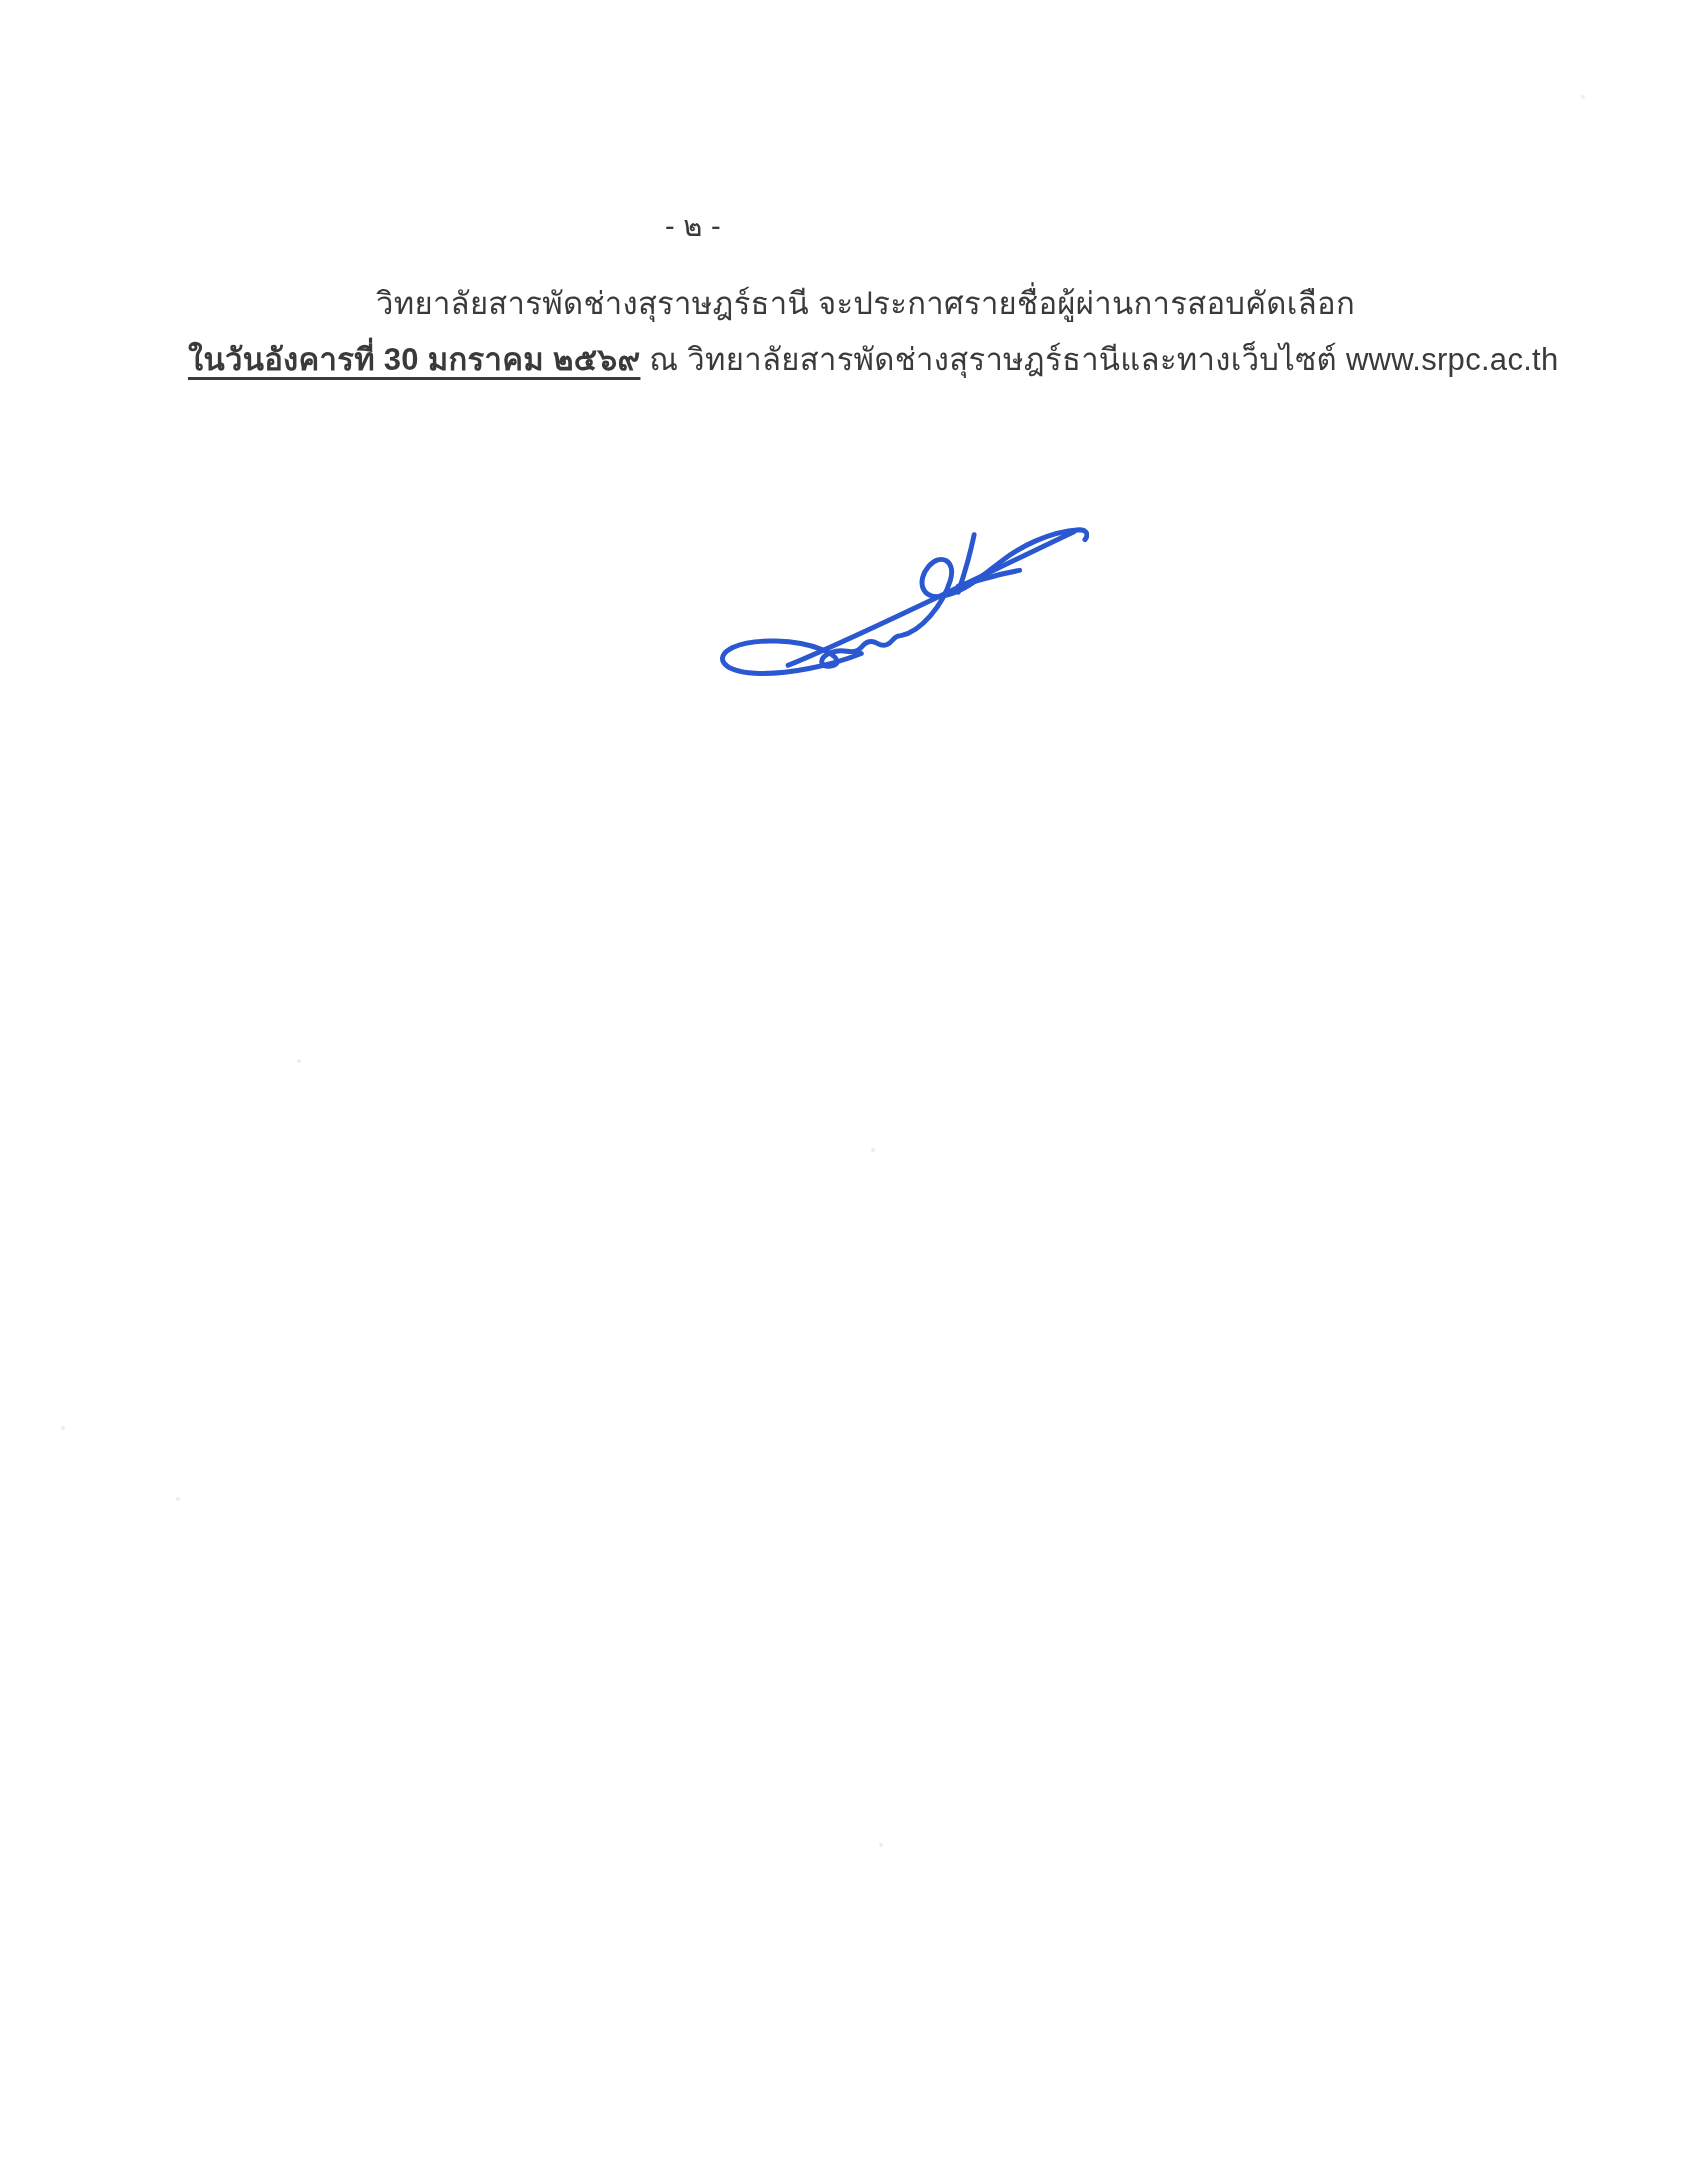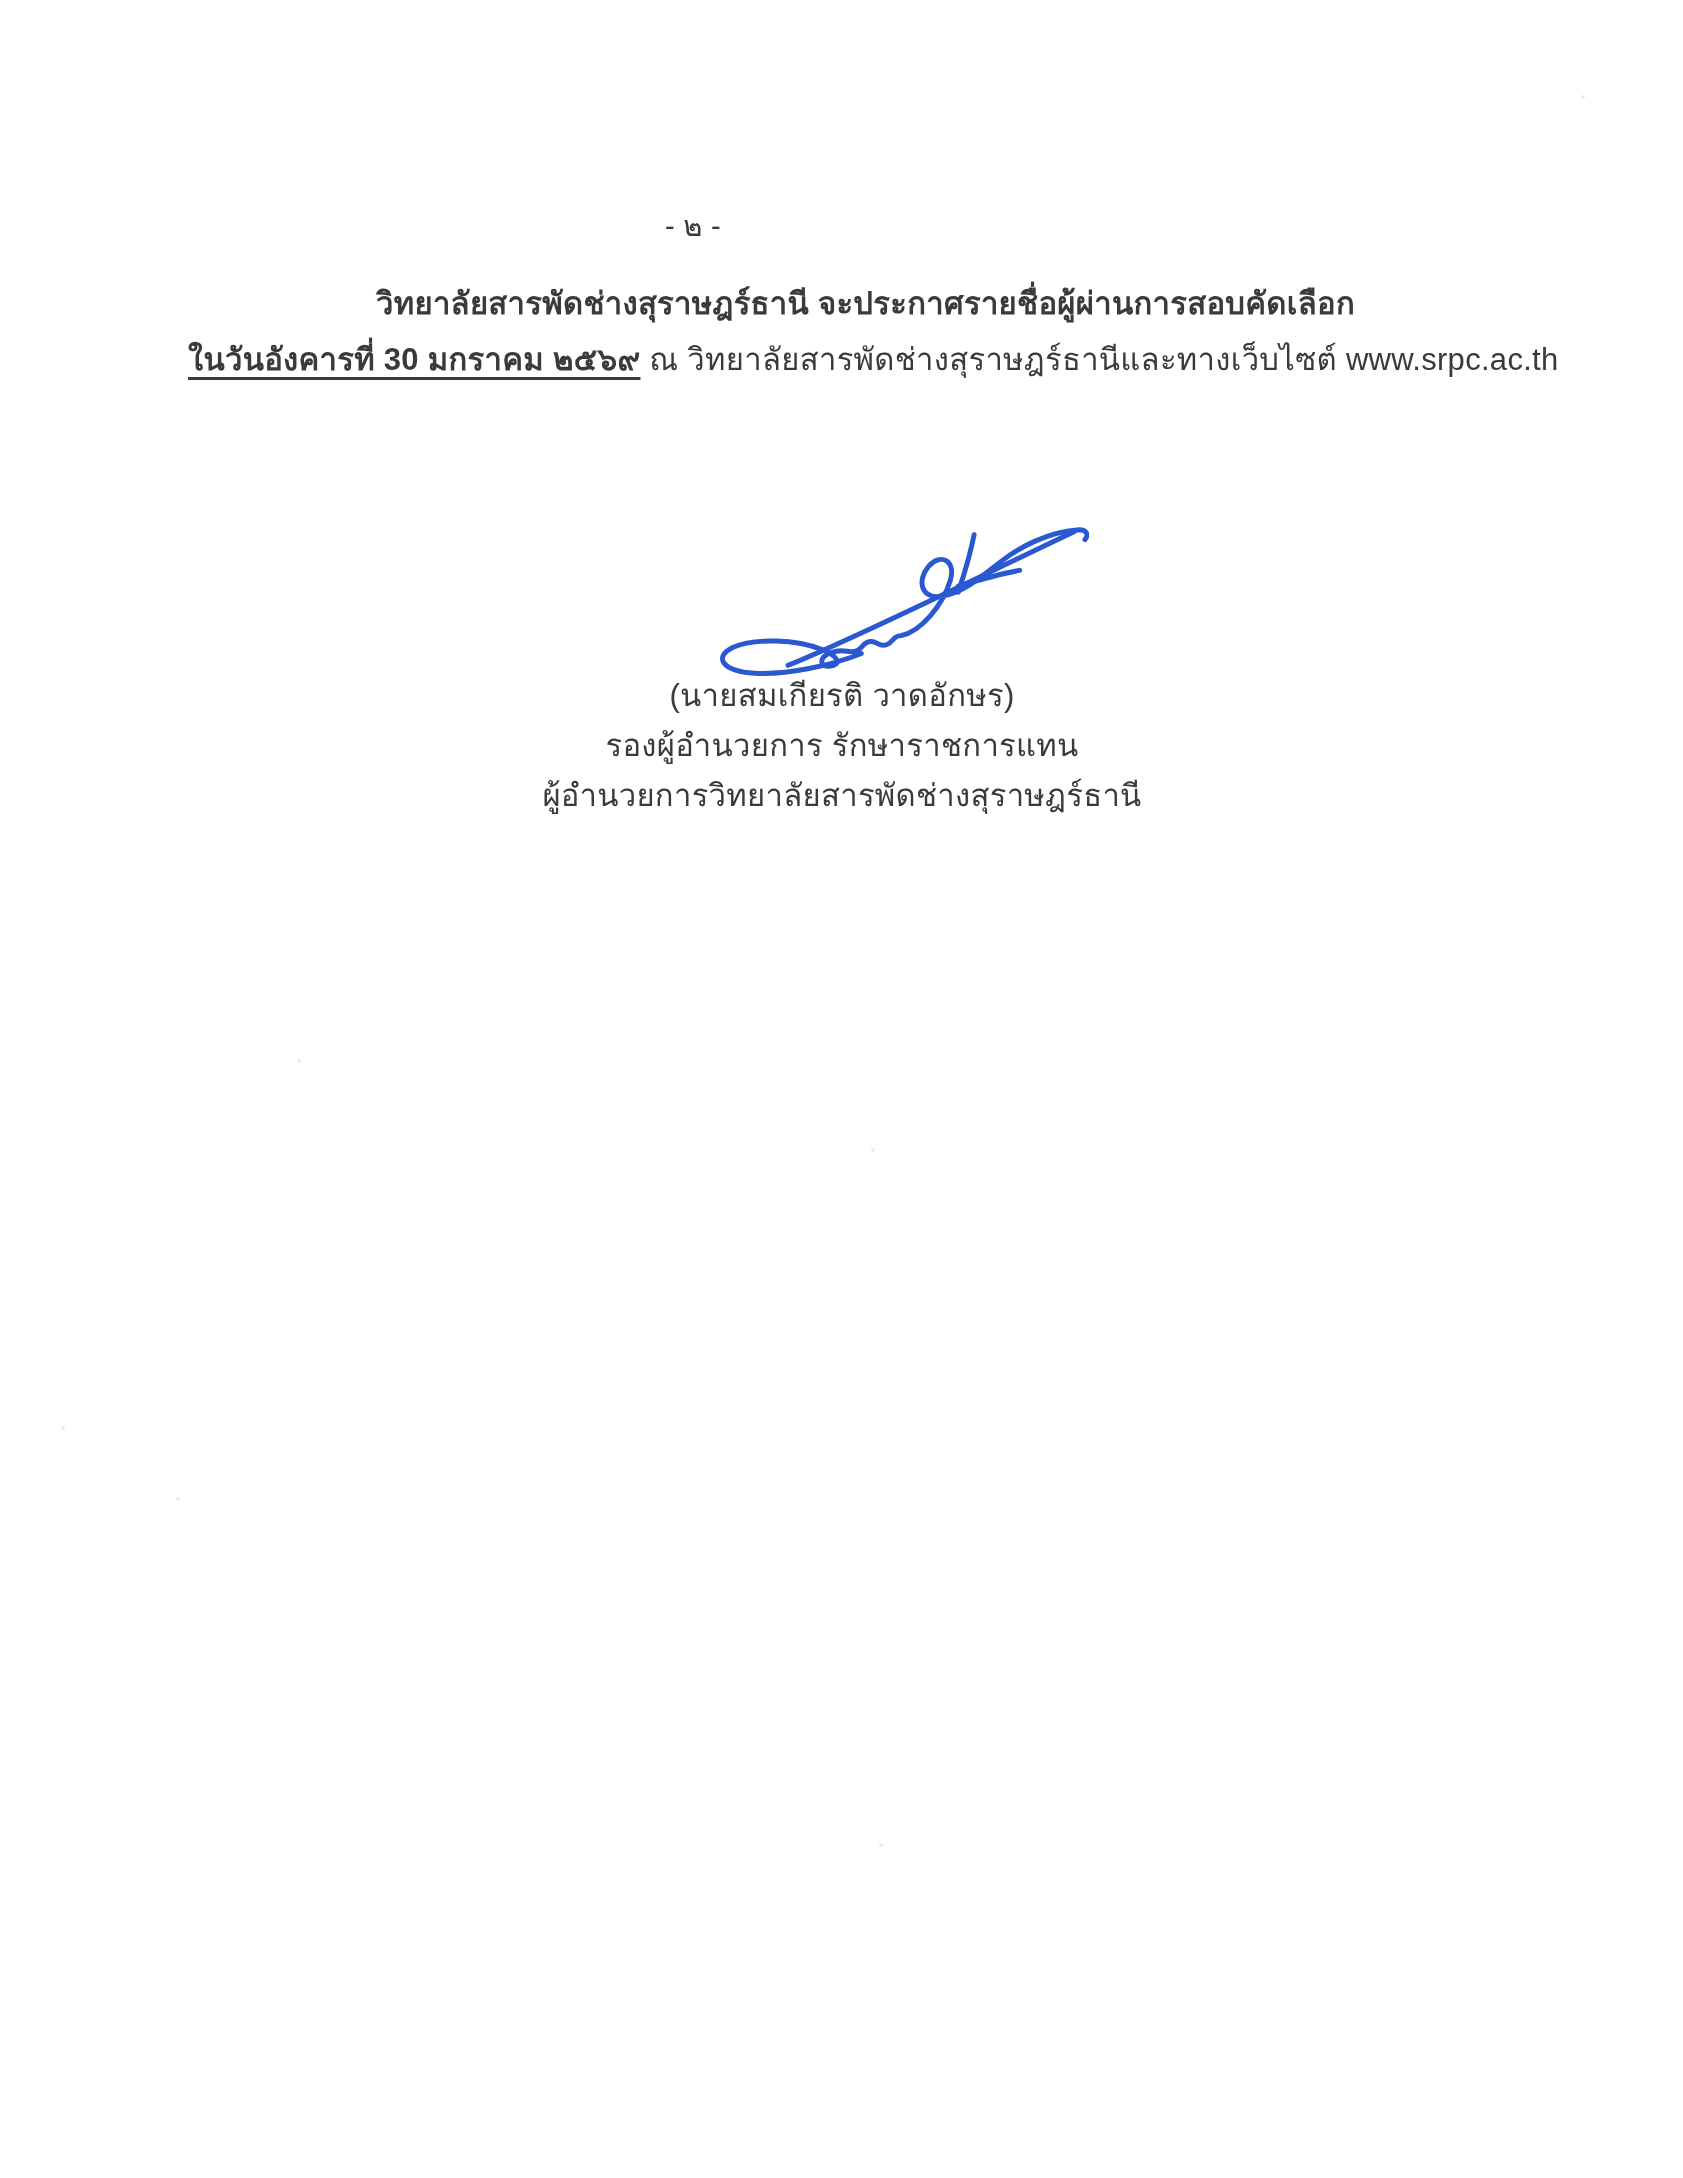--- a/index.html
+++ b/index.html
@@ -23,21 +23,21 @@
     white-space: nowrap;
     color: #3a3a3a;
   }
   .page-number {
     top: 203px;
     left: 594px;
     width: 198px;
     text-align: center;
     font-size: 29px;
   }
-  .line1 { top: 278px; left: 376px; font-weight: bold; }
+  .line1 { top: 278px; left: 376px; }
   .line2 { top: 334px; left: 188px; }
   .line3 { top: 391px; left: 188px; }
   .issued { top: 450px; left: 495px; word-spacing: 10px; }
 
   .bold-underline {
     font-weight: 700;
     text-decoration: underline;
     text-underline-offset: 7px;
     text-decoration-thickness: 2.5px;
   }
@@ -110,25 +110,20 @@
                  C 274 86, 292 70, 310 56
                  C 330 40, 360 25, 390 23
                  C 398 23, 400 28, 396 33" stroke="#2a58d0"></path>
         <path d="M 96 160 C 170 130, 290 70, 385 25" stroke="#2a58d0"></path>
         <path d="M 284 28 C 280 48, 274 68, 268 86" stroke="#2a58d0"></path>
         <path d="M 268 80 C 288 74, 308 68, 330 64" stroke="#2a58d0"></path>
       </g>
     </svg>
   </div>
 
-  <div class="signer-block">
-    <div>(นายสมเกียรติ  วาดอักษร)</div>
-    <div>รองผู้อำนวยการ รักษาราชการแทน</div>
-    <div>ผู้อำนวยการวิทยาลัยสารพัดช่างสุราษฎร์ธานี</div>
-  </div>
 
   <div class="speck" style="left:297px; top:1059px;"></div>
   <div class="speck" style="left:871px; top:1148px;"></div>
   <div class="speck" style="left:61px;  top:1426px;"></div>
   <div class="speck" style="left:176px; top:1497px;"></div>
   <div class="speck" style="left:879px; top:1843px;"></div>
   <div class="speck" style="left:1581px; top:95px;"></div>
 
 </div>
 

